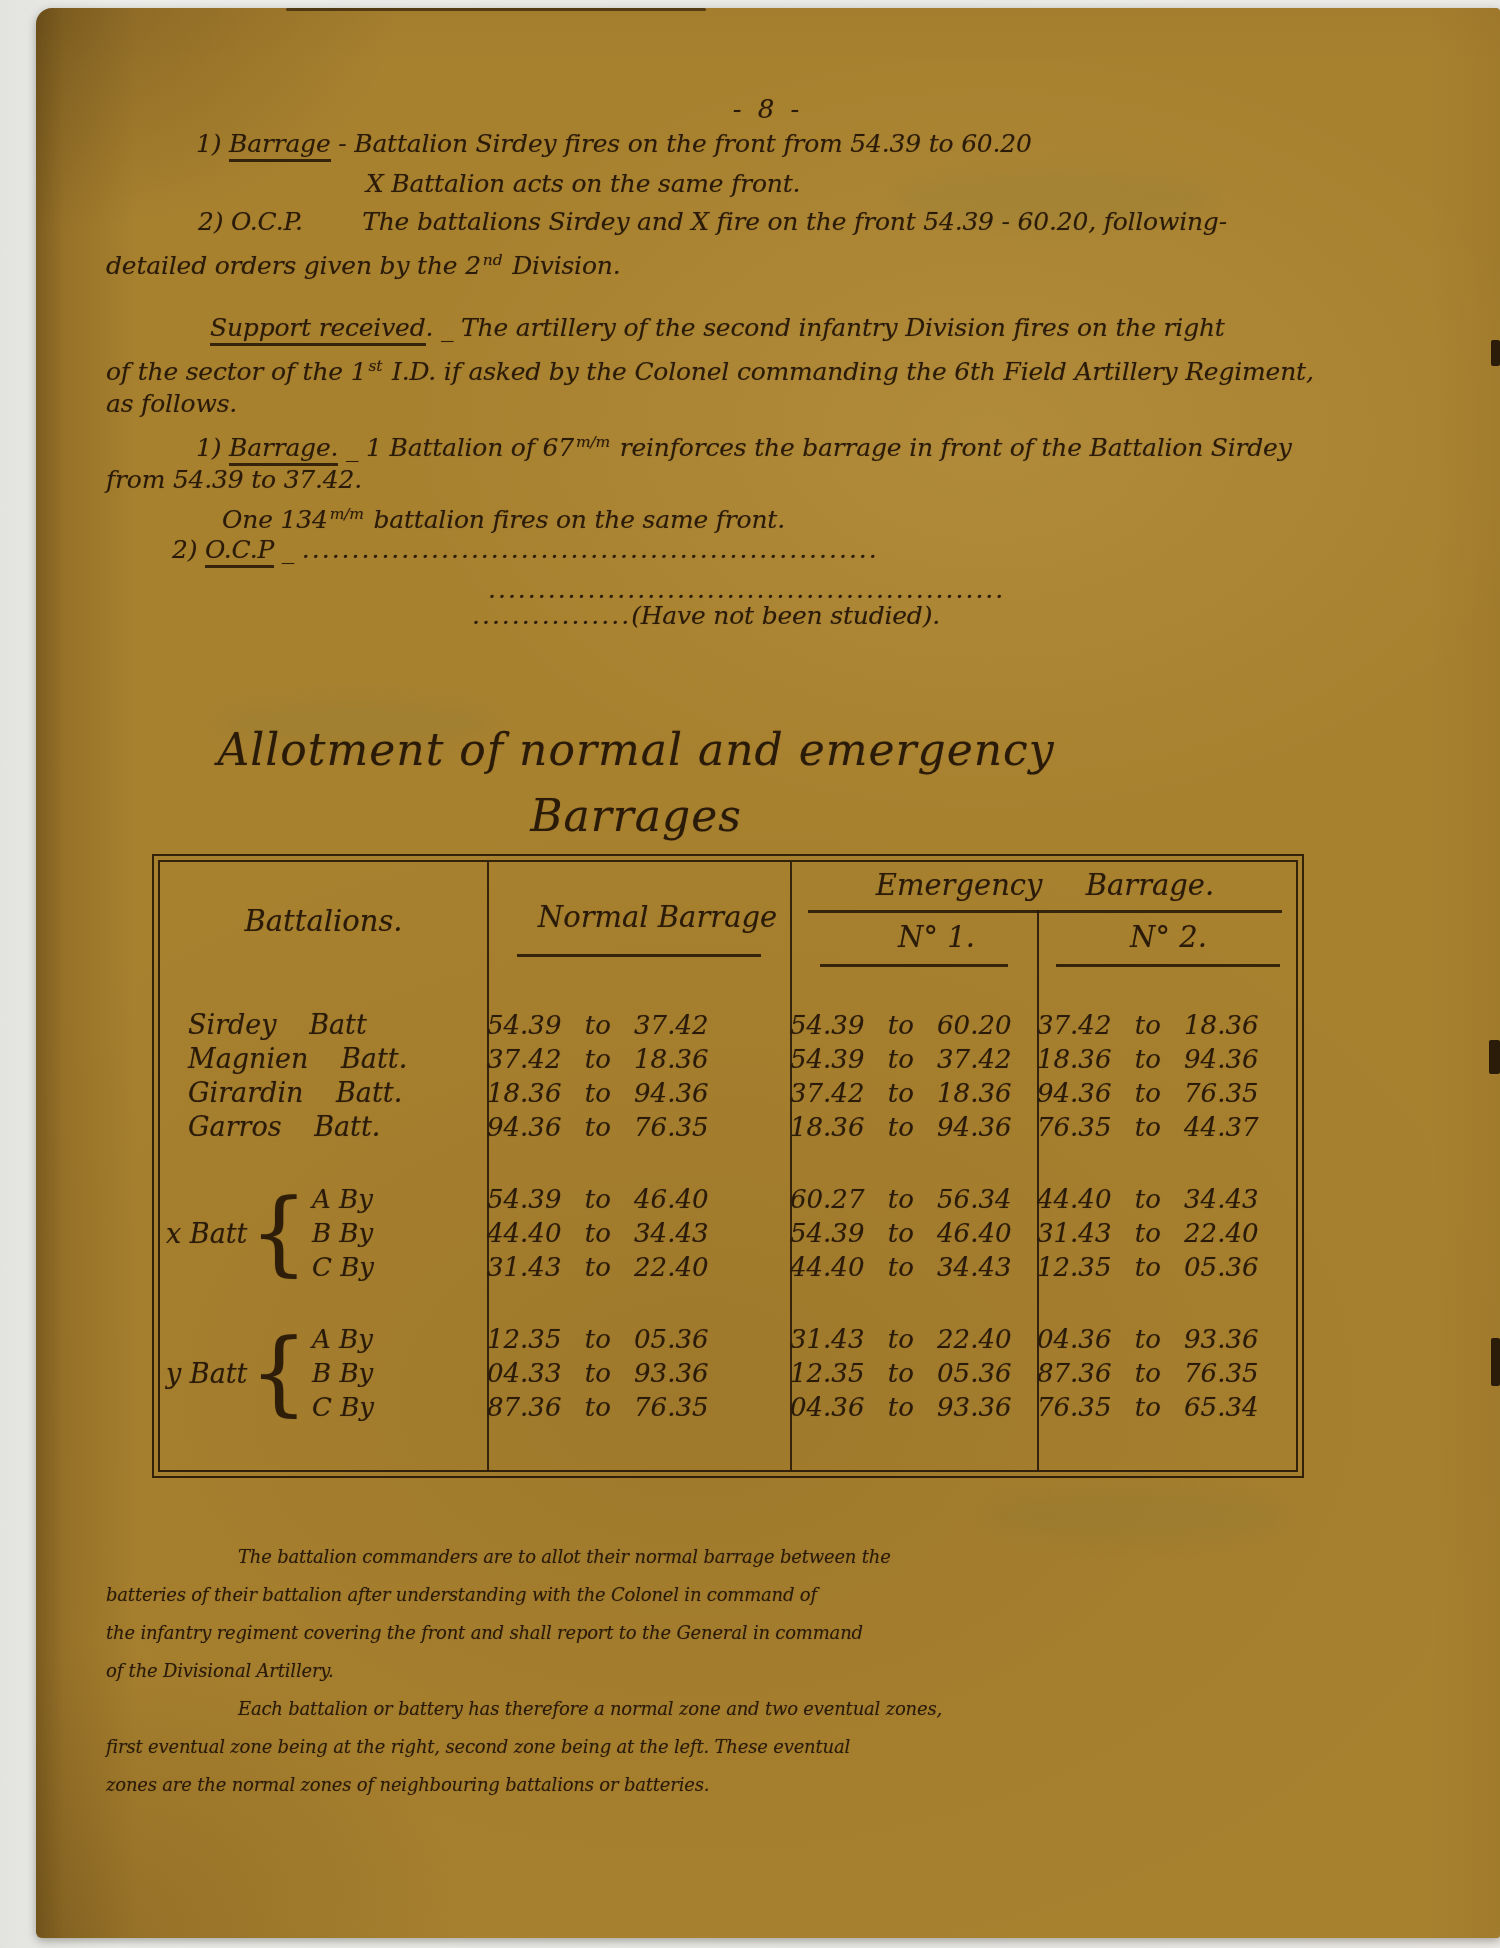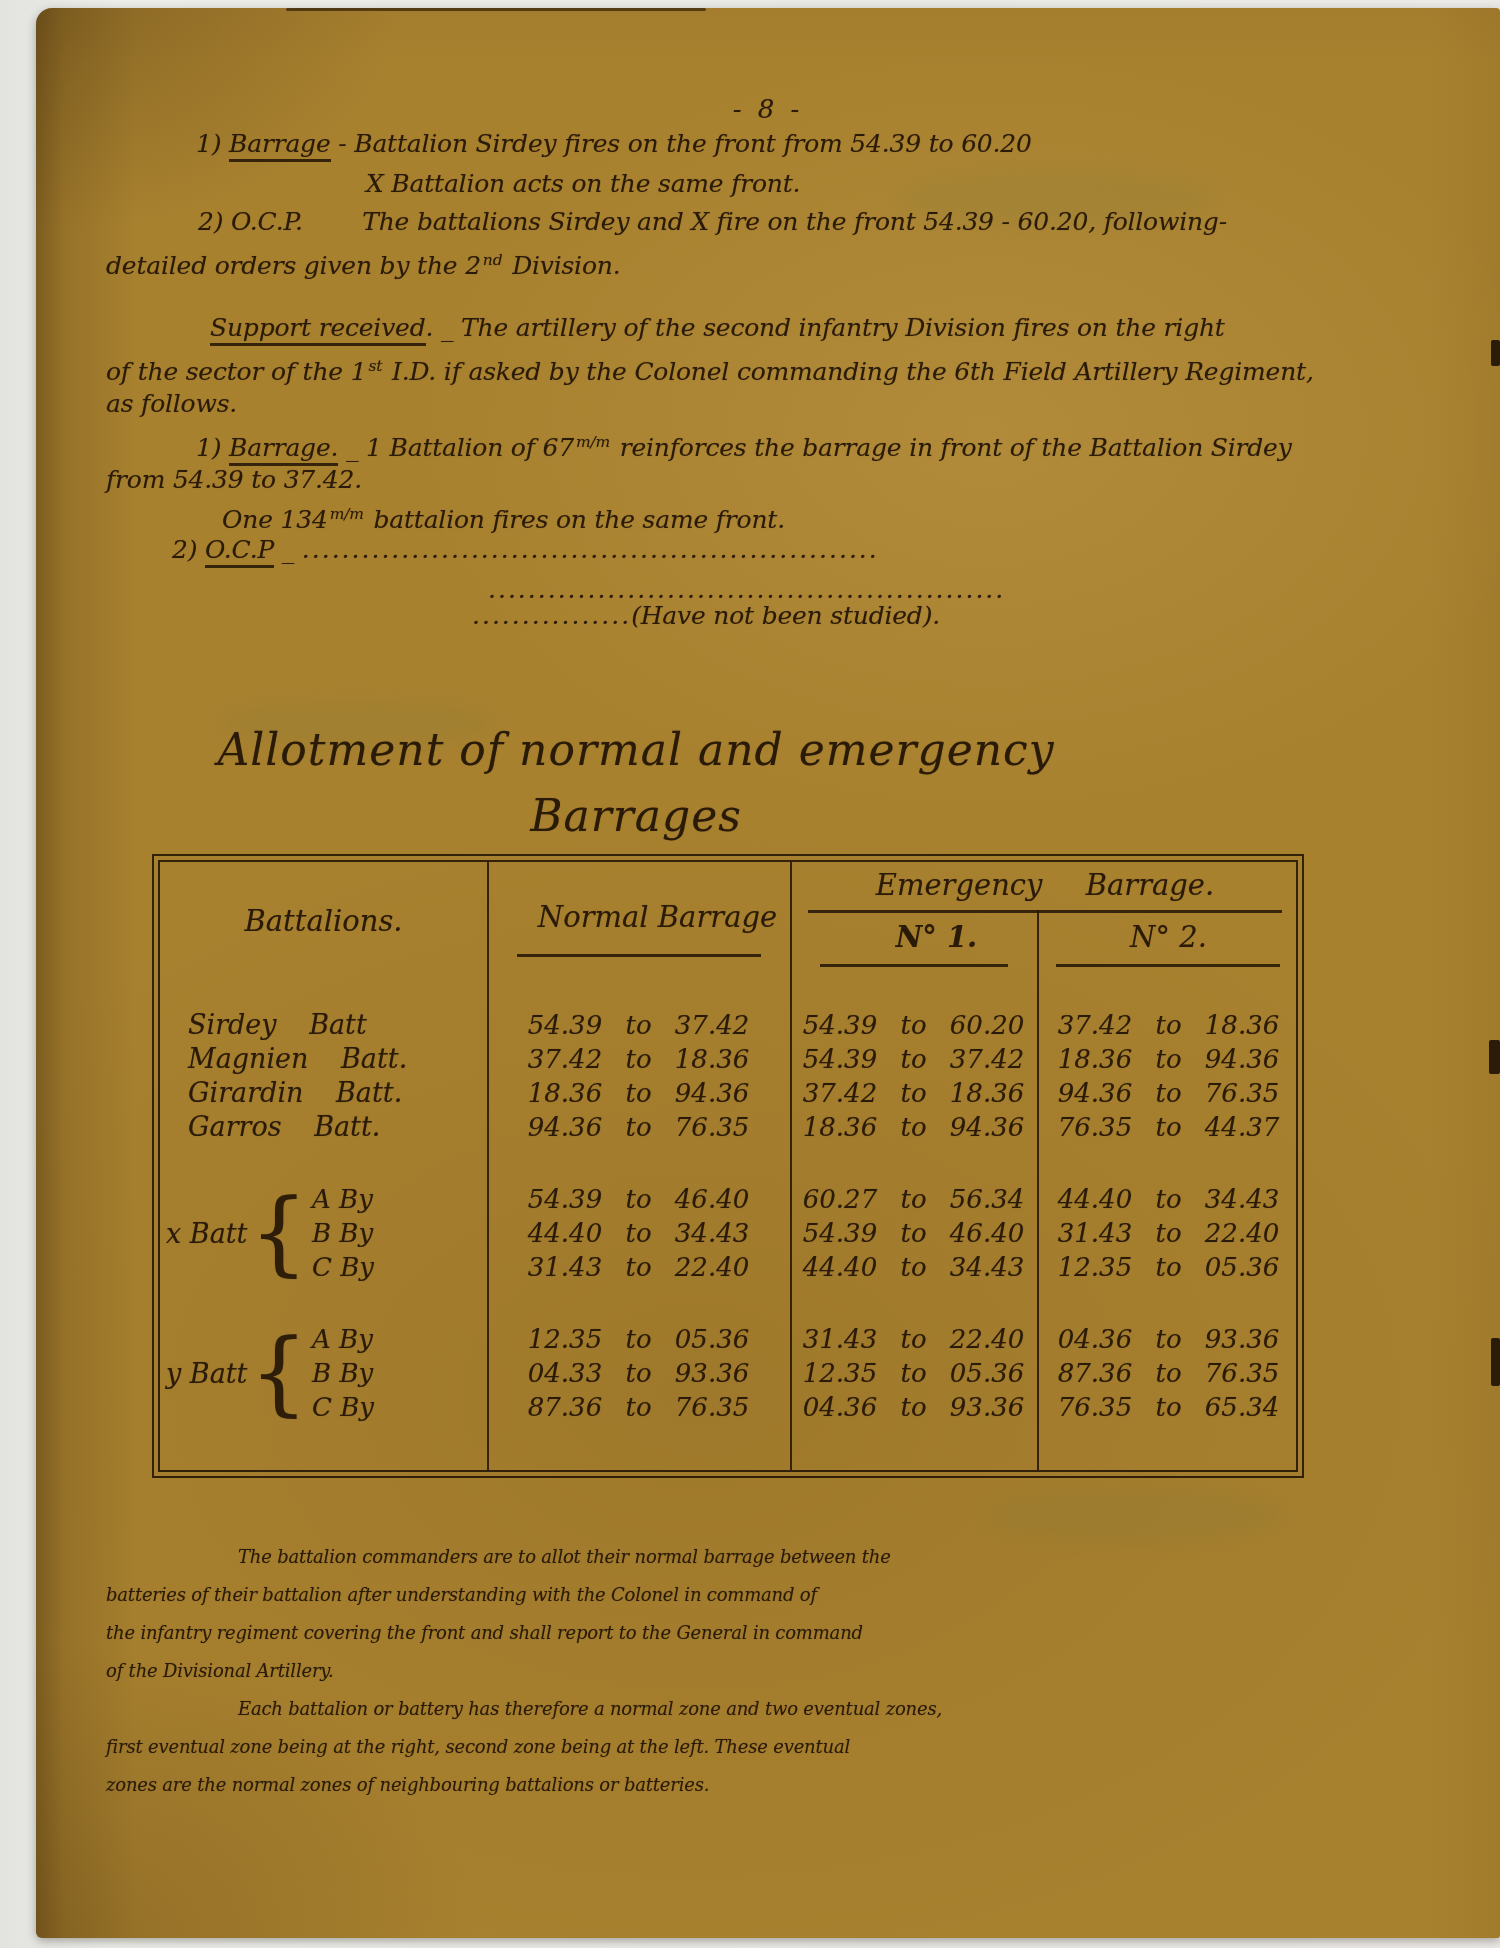--- a/index.html
+++ b/index.html
@@ -41,21 +41,21 @@
        box-sizing:border-box;}
   .vline{position:absolute;width:2px;background:rgba(38,23,7,.88);}
   .hline{position:absolute;height:2.5px;background:rgba(38,23,7,.88);}
   .th{position:absolute;text-align:center;font-size:29px;white-space:nowrap;}
   .emg{word-spacing:34px;}
   .tcol{position:absolute;}
   .row{height:34px;line-height:34px;font-size:26px;white-space:nowrap;}
   .tgroup + .tgroup{margin-top:38px;}
   .names{padding-left:28px;}
   .names .row{word-spacing:24px;font-size:27px;}
-  .vals{text-align:center;}
+  .vals{}
   .vals .row{word-spacing:15px;}
   .bracegrp{display:flex;align-items:center;height:102px;margin-left:6px;}
   .blabel{font-size:27px;}
   .brace{font-style:normal;font-size:92px;line-height:100px;margin:0 4px 0 2px;
          color:rgba(38,23,7,.9);}
   
   .outro{position:absolute;left:70px;top:1530px;width:1200px;}
   .outro .oline{height:38px;line-height:38px;font-size:18px;white-space:nowrap;
                 letter-spacing:-0.2px;}
   .indent{padding-left:132px;}
@@ -143,21 +143,21 @@
       <div class="vline" style="left:630px;top:0;bottom:0;"></div>
       <div class="vline" style="left:877px;top:48px;bottom:0;"></div>
 
       <div class="th hw" style="left:0;top:42px;width:327px;">Battalions.</div>
       <div class="th hw" style="left:327px;top:38px;width:341px;">Normal Barrage</div>
       <div class="hline" style="left:357px;top:92px;width:244px;"></div>
 
       <div class="th hw emg" style="left:630px;top:6px;width:510px;">Emergency Barrage.</div>
       <div class="hline" style="left:648px;top:48px;width:474px;"></div>
 
-      <div class="th hw" style="left:630px;top:58px;width:293px;font-weight:bold;">N° 1.</div>
+      <div class="th hw" style="left:630px;top:58px;width:293px;">N° 1.</div>
       <div class="hline" style="left:660px;top:102px;width:188px;"></div>
       <div class="th hw" style="left:877px;top:58px;width:263px;">N° 2.</div>
       <div class="hline" style="left:896px;top:102px;width:224px;"></div>
 
       <div class="tcol hw" style="left:0;top:146px;width:327px;">
         <div class="tgroup names">
           <div class="row">Sirdey Batt</div>
           <div class="row">Magnien Batt.</div>
           <div class="row">Girardin Batt.</div>
           <div class="row">Garros Batt.</div>

